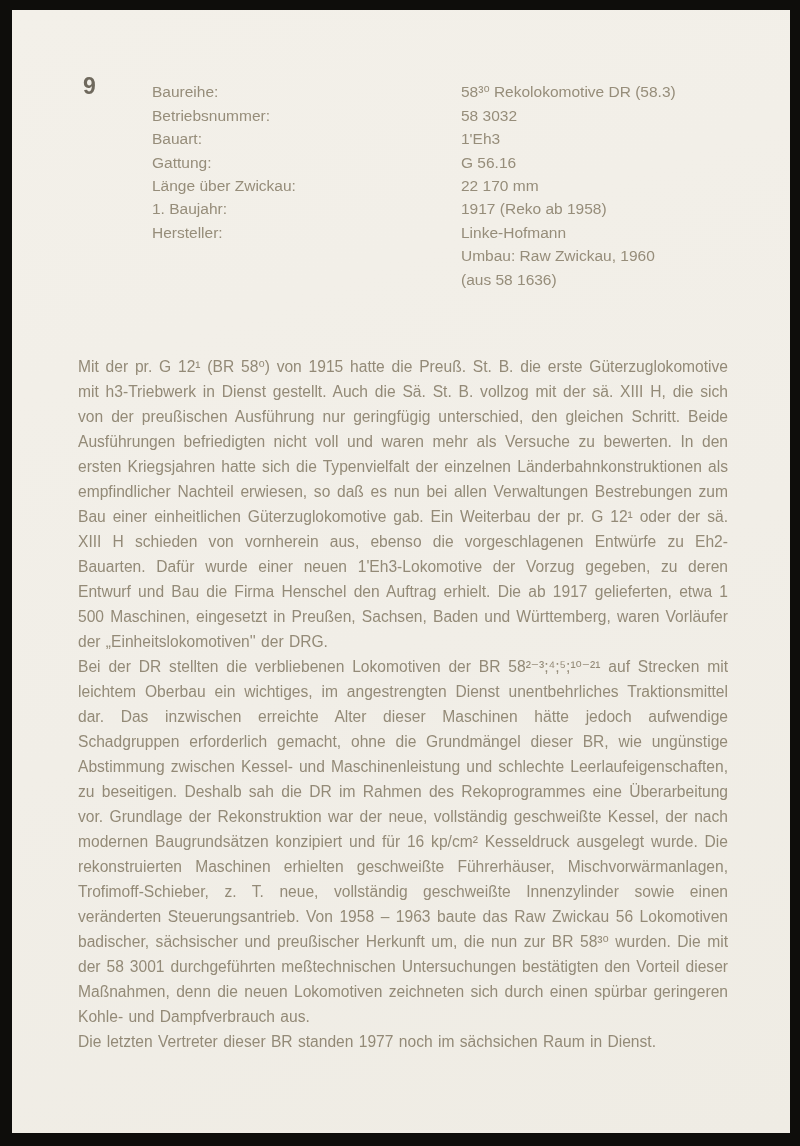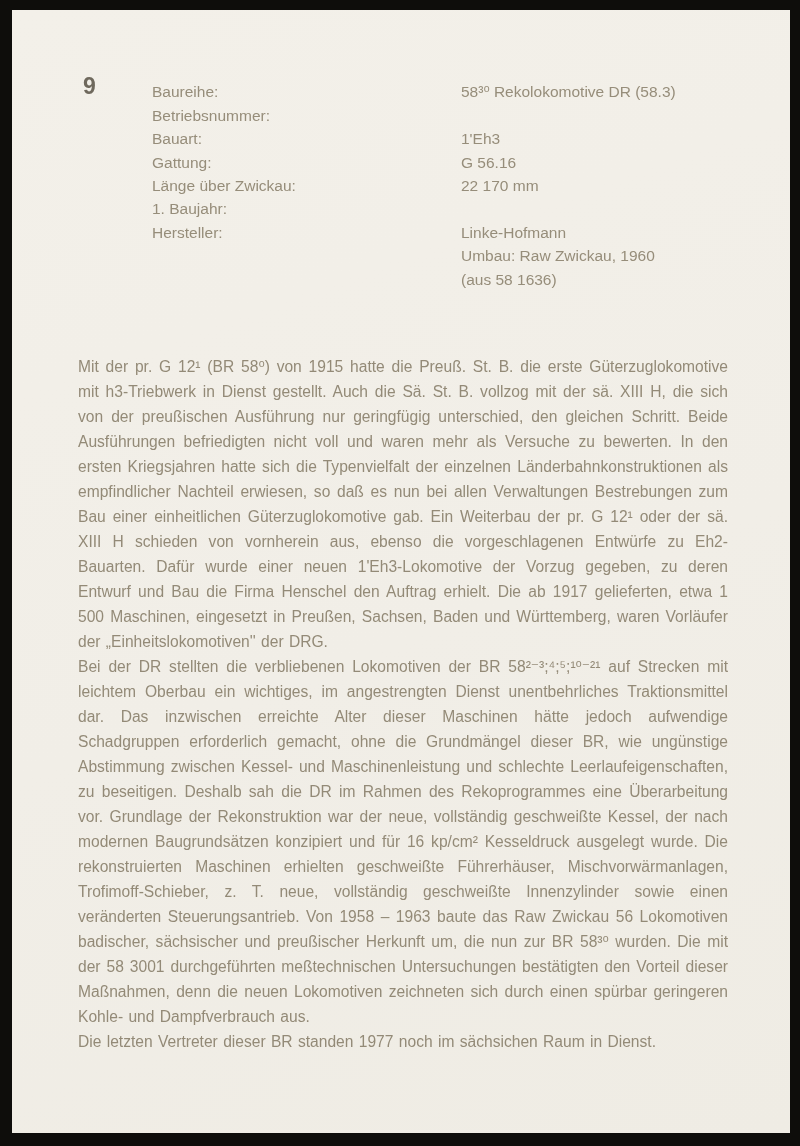--- a/index.html
+++ b/index.html
@@ -79,35 +79,37 @@
 
     <div class="page-number">9</div>
 
     <div class="spec-table">
       <div class="spec-row">
         <span class="spec-label">Baureihe:</span>
         <span class="spec-value">58³⁰ Rekolokomotive DR (58.3)</span>
       </div>
       <div class="spec-row">
         <span class="spec-label">Betriebsnummer:</span>
+        <span class="spec-value">58 3032</span>
       </div>
       <div class="spec-row">
         <span class="spec-label">Bauart:</span>
         <span class="spec-value">1'Eh3</span>
       </div>
       <div class="spec-row">
         <span class="spec-label">Gattung:</span>
         <span class="spec-value">G 56.16</span>
       </div>
       <div class="spec-row">
         <span class="spec-label">Länge über Zwickau:</span>
         <span class="spec-value">22 170 mm</span>
       </div>
       <div class="spec-row">
         <span class="spec-label">1. Baujahr:</span>
+        <span class="spec-value">1917 (Reko ab 1958)</span>
       </div>
       <div class="spec-row">
         <span class="spec-label">Hersteller:</span>
         <span class="spec-value">Linke-Hofmann</span>
       </div>
       <div class="spec-row">
         <span class="spec-label"></span>
         <span class="spec-value">Umbau: Raw Zwickau, 1960</span>
       </div>
       <div class="spec-row">

